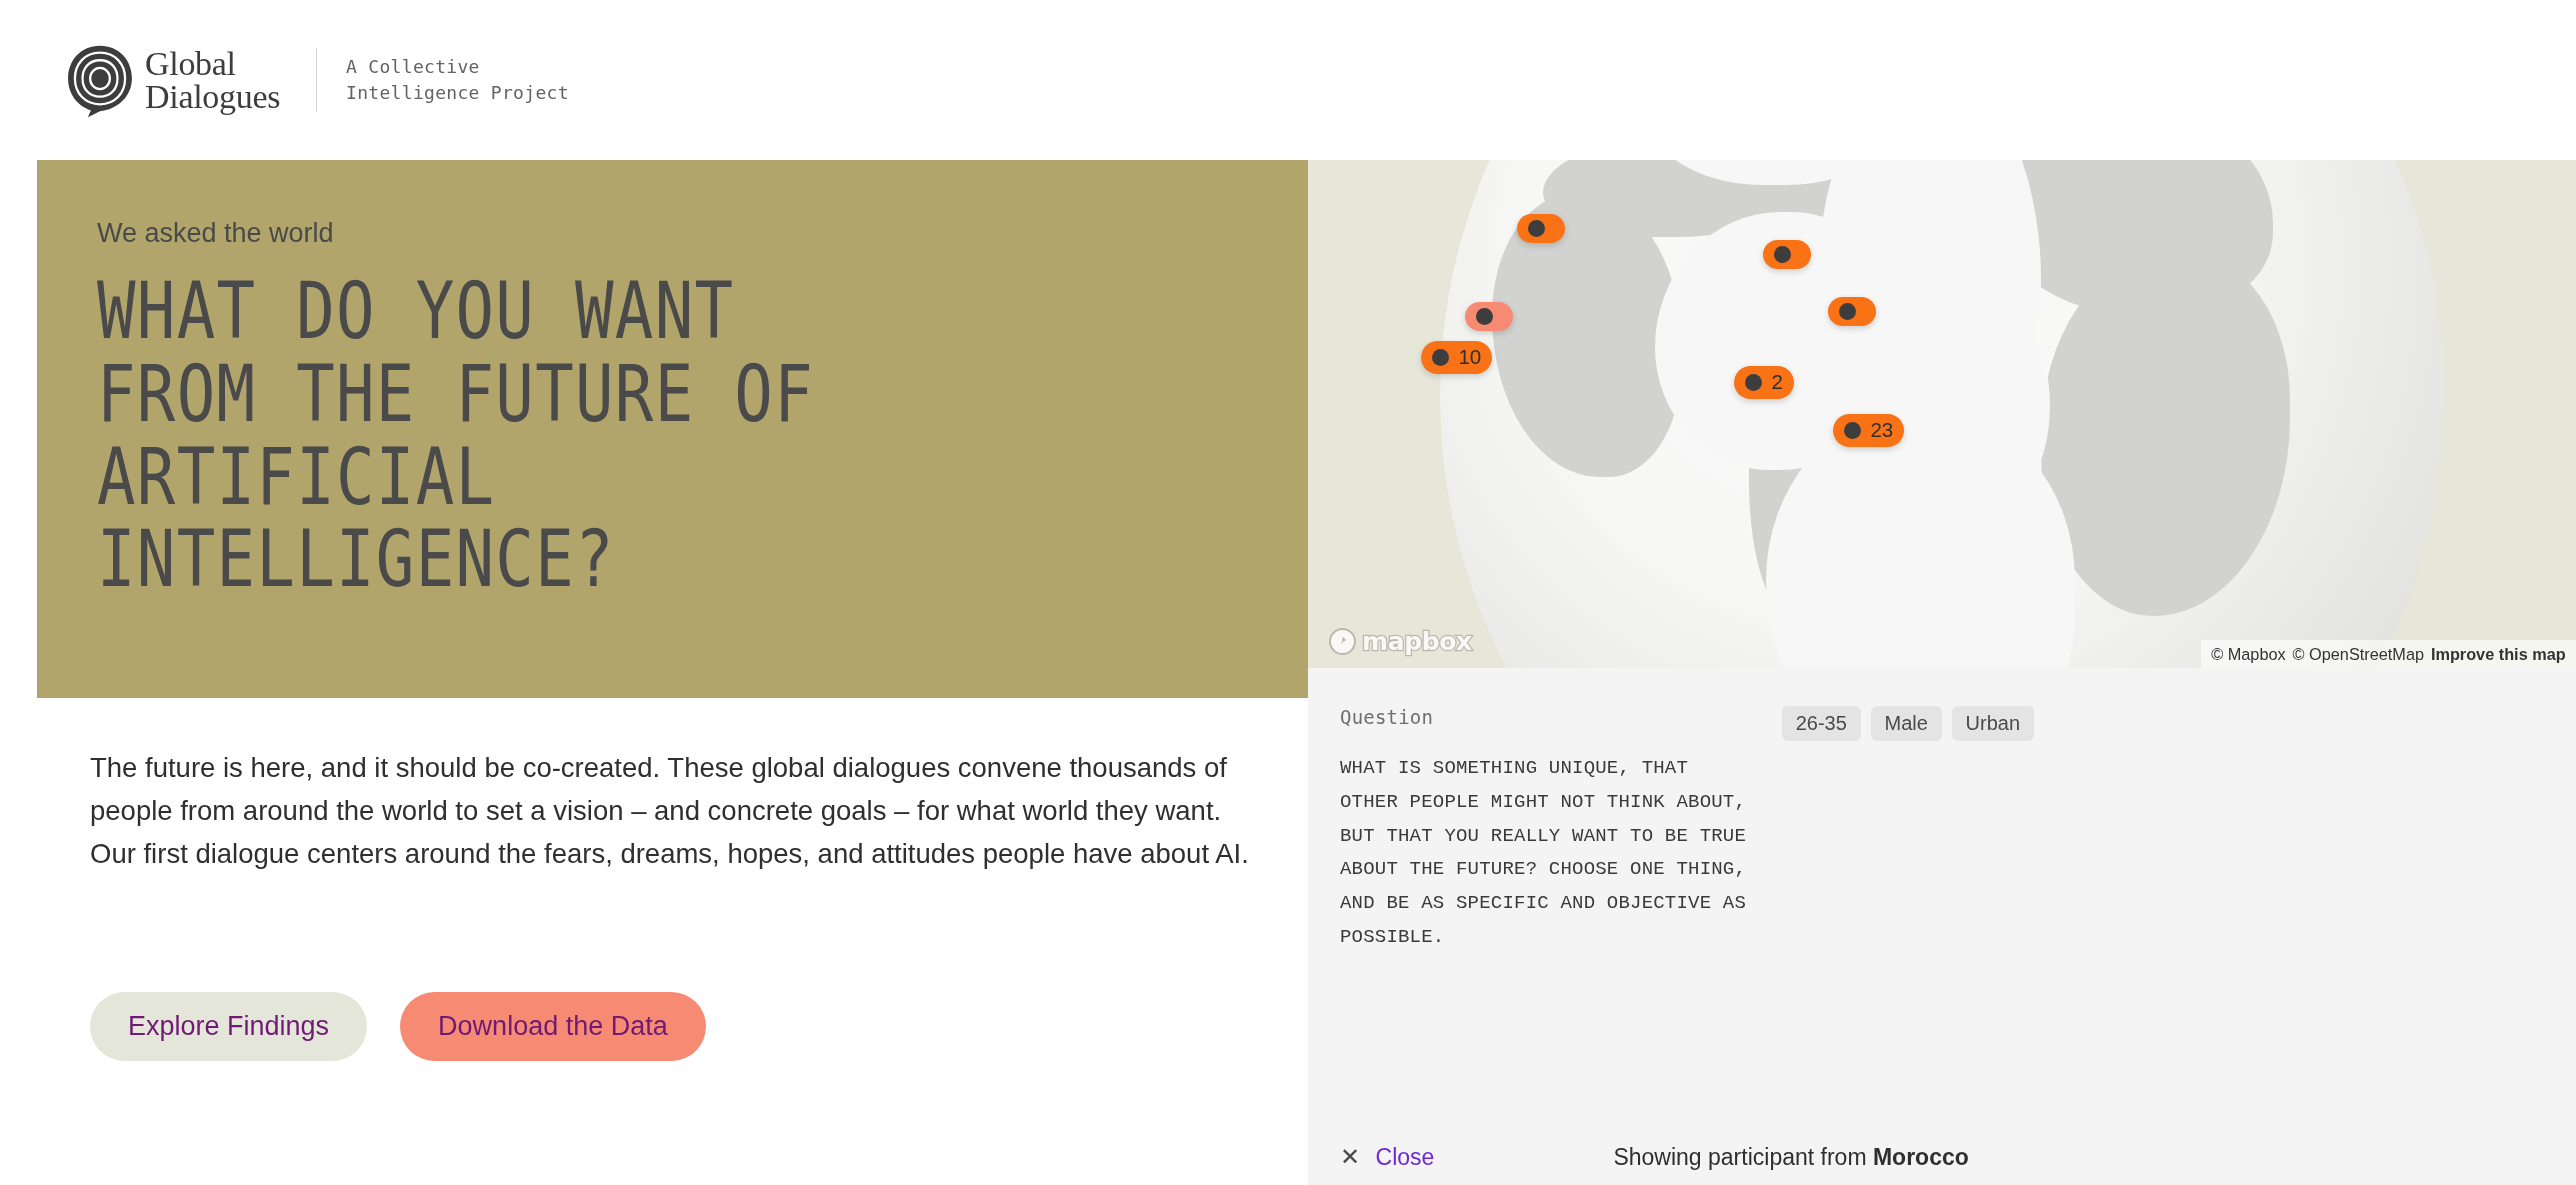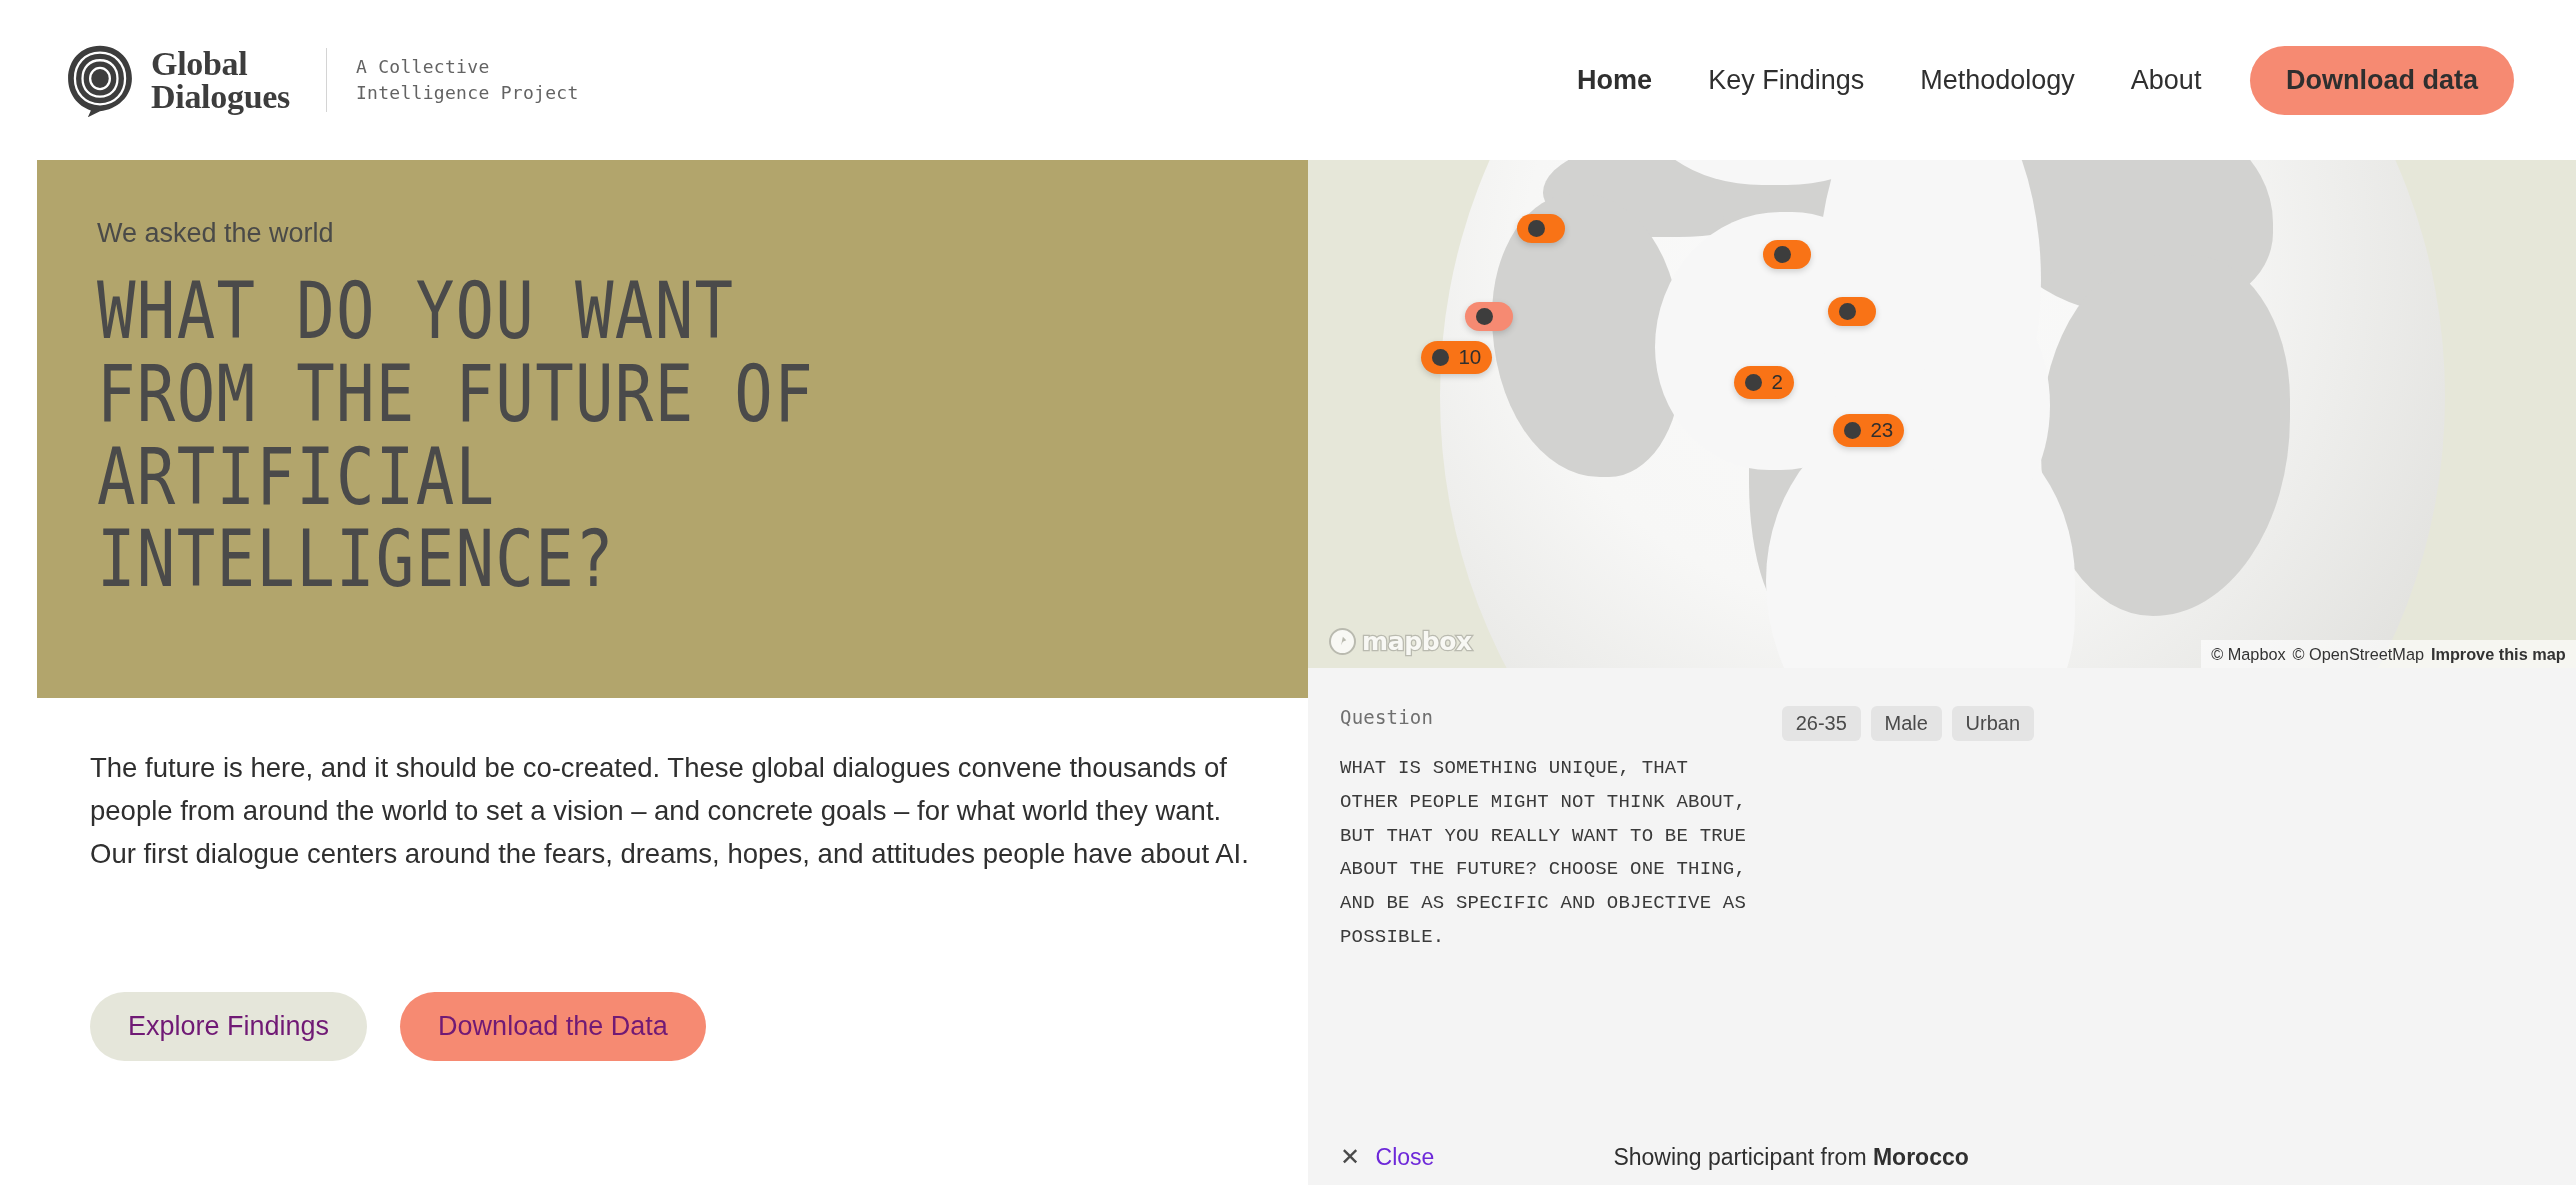--- a/index.html
+++ b/index.html
@@ -13,23 +13,23 @@
   
   .header {
     position: absolute; left: 0; top: 0;
     width: 2576px; height: 160px;
     background: #ffffff;
     display: flex; align-items: center;
   }
   .brand { display: flex; align-items: center; margin-left: 62px; }
   .brand-mark { width: 76px; height: 76px; flex: 0 0 76px; }
   .brand-words {
-    margin-left: 13px;
+    margin-left: 7px;
     font-family: "Liberation Serif", serif;
-    font-weight: bold;
+    font-weight: normal;
     font-size: 34px;
     line-height: 0.98;
     color: #3d3d3d;
     letter-spacing: -0.3px;
   }
   .brand-divider {
     width: 0.9px; height: 64px; background: #d4d4d4;
     margin: 0 29px 0 36px;
   }
   .brand-tag {
@@ -225,27 +225,20 @@
       <span>Global</span><br>
       <span>Dialogues</span>
     </span>
     <span class="brand-divider"></span>
     <span class="brand-tag">
       <span>A Collective</span><br>
       <span>Intelligence Project</span>
     </span>
   </div>
 
-  <nav class="nav">
-    <a class="nav-link active">Home</a>
-    <a class="nav-link">Key Findings</a>
-    <a class="nav-link">Methodology</a>
-    <a class="nav-link">About</a>
-    <button class="nav-cta">Download data</button>
-  </nav>
 </div>
 
 <section class="hero">
   <div class="hero-eyebrow">We asked the world</div>
   <h1 class="hero-title">
     <span>WHAT DO YOU WANT</span><br>
     <span>FROM THE FUTURE OF</span><br>
     <span>ARTIFICIAL</span><br>
     <span>INTELLIGENCE?</span>
   </h1>

